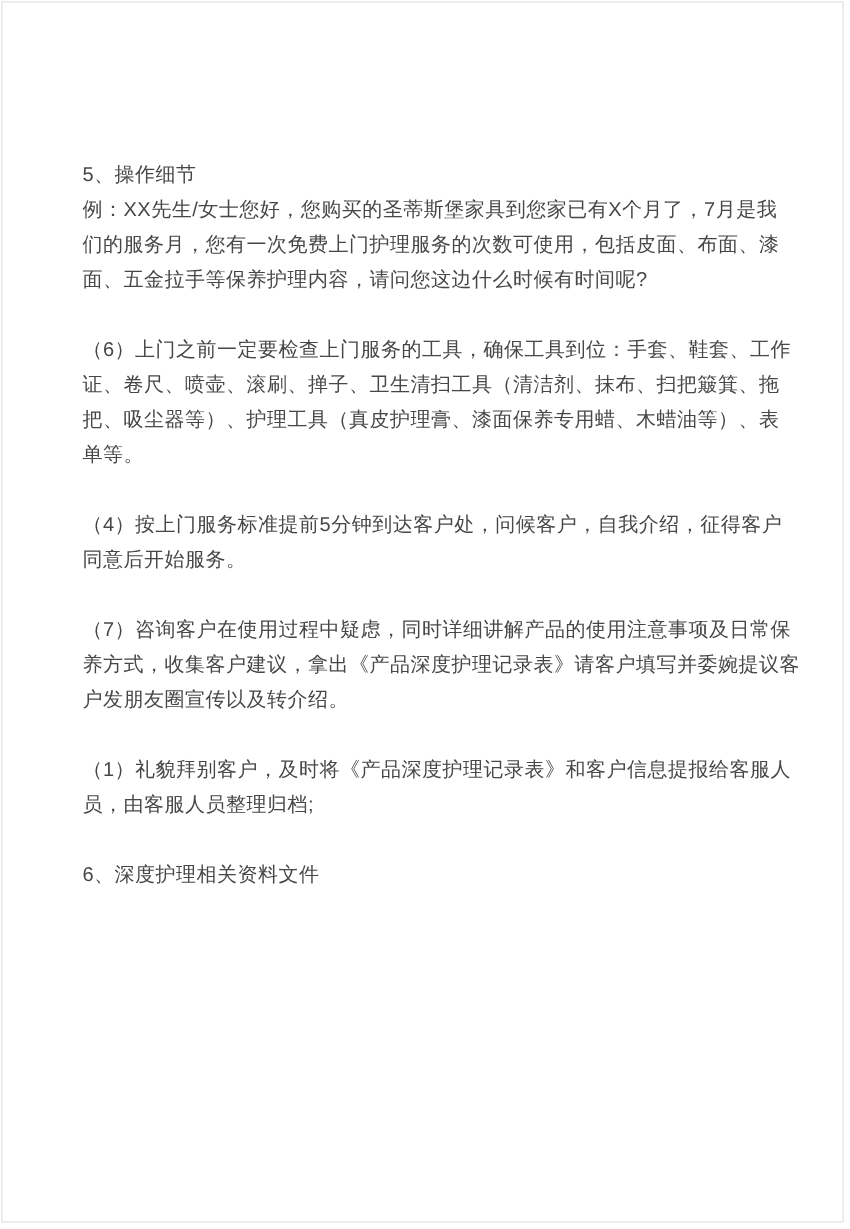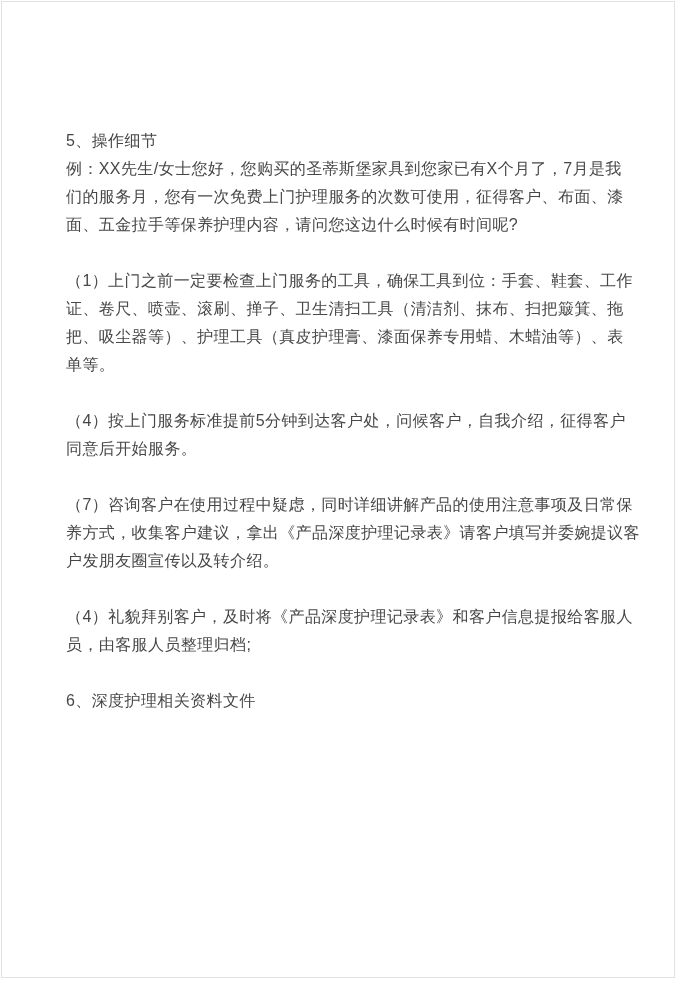--- a/index.html
+++ b/index.html
@@ -39,45 +39,45 @@
 </style>
 </head>
 <body>
 
 <div class="page">
   <div class="content">
 
     <div class="group">
       <p>5、操作细节</p>
       <p>例：XX先生/女士您好，您购买的圣蒂斯堡家具到您家已有X个月了，7月是我
-们的服务月，您有一次免费上门护理服务的次数可使用，征得客户、布面、漆
+们的服务月，您有一次免费上门护理服务的次数可使用，包括皮面、布面、漆
 面、五金拉手等保养护理内容，请问您这边什么时候有时间呢?</p>
     </div>
 
     <div class="group">
-      <p>（1）上门之前一定要检查上门服务的工具，确保工具到位：手套、鞋套、工作
+      <p>（6）上门之前一定要检查上门服务的工具，确保工具到位：手套、鞋套、工作
 证、卷尺、喷壶、滚刷、掸子、卫生清扫工具（清洁剂、抹布、扫把簸箕、拖
 把、吸尘器等）、护理工具（真皮护理膏、漆面保养专用蜡、木蜡油等）、表
 单等。</p>
     </div>
 
     <div class="group">
       <p>（4）按上门服务标准提前5分钟到达客户处，问候客户，自我介绍，征得客户
 同意后开始服务。</p>
     </div>
 
 
     <div class="group">
       <p>（7）咨询客户在使用过程中疑虑，同时详细讲解产品的使用注意事项及日常保
 养方式，收集客户建议，拿出《产品深度护理记录表》请客户填写并委婉提议客
 户发朋友圈宣传以及转介绍。</p>
     </div>
 
     <div class="group">
-      <p>（4）礼貌拜别客户，及时将《产品深度护理记录表》和客户信息提报给客服人
+      <p>（1）礼貌拜别客户，及时将《产品深度护理记录表》和客户信息提报给客服人
 员，由客服人员整理归档;</p>
     </div>
 
     <div class="group">
       <p>6、深度护理相关资料文件</p>
     </div>
 
   </div>
 </div>
 

